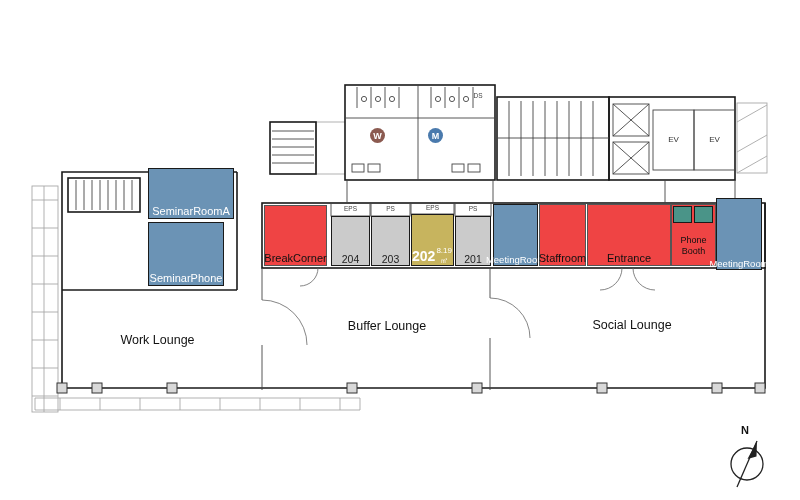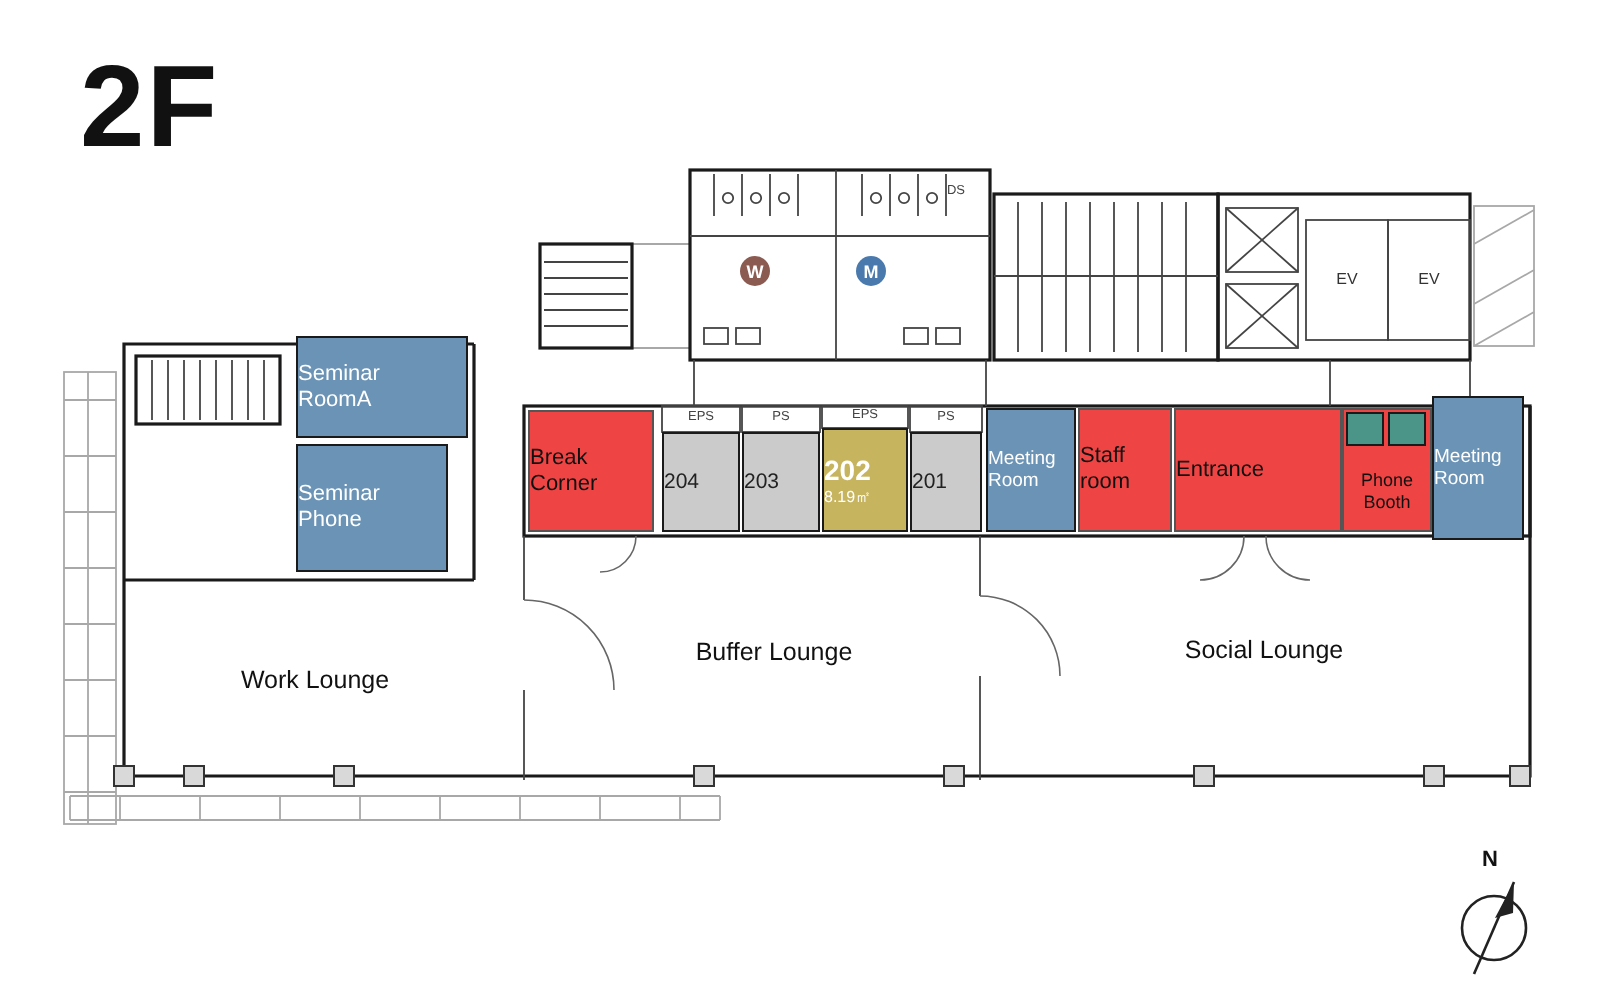--- a/index.html
+++ b/index.html
@@ -1,20 +1,20 @@
 <!DOCTYPE html>
 <html style="--room-blue: #6b93b5; --room-yellow: #c7b45e; --room-gray: #cbcbcb; --booth-teal: #4a9488; --women-icon-bg: #8b5a50; --men-icon-bg: #4a7aad; --wall: #1a1a1a;"><head>
 <meta charset="utf-8">
 <style>
   * { margin:0; padding:0; box-sizing:border-box; }
   html,body { background:#fff; font-family:"Liberation Sans", sans-serif; }
   .canvas { position:relative; width:800px; height:500px; background:#fff; overflow:hidden; }
   .canvas > svg { position:absolute; left:0; top:0; }
   .floor-title { position:absolute; left:40px; top:20px; font-size:58px; font-weight:700; color:#111; letter-spacing:1px; }
-  .room { position:absolute; display:flex; flex-direction:column; align-items:flex-start; justify-content:center;
+  .room { position:absolute; display:flex; align-items:flex-end; justify-content:center;
           text-align:center; border:1px solid var(--wall,#1a1a1a); line-height:1.18; }
   .room.blue   { background:var(--room-blue,#6b93b5); color:#fff; font-size:11px; }
   .room.blue.sm{ font-size:9.5px; }
   .room.gray   { background:var(--room-gray,#cbcbcb); color:#222; font-size:10.5px; }
   .room.yellow { background:var(--room-yellow,#c7b45e); color:#fff; }
   .room.white  { background:#ef4444; color:#111; font-size:11px; }
   .room .num  { font-size:14px; font-weight:700; }
   .room .area { font-size:8px; margin-top:1px; }
   .lounge-label { position:absolute; font-size:12.5px; color:#111; text-align:center; }
   .tiny { position:absolute; font-size:6.5px; color:#444; text-align:center; line-height:1; }
@@ -163,21 +163,20 @@
         <rect x="755" y="383" width="10" height="10"></rect>
     </g>
 
     <g>
       <circle cx="747" cy="464" r="16" fill="none" stroke="#222" stroke-width="1.3"></circle>
       <line x1="757" y1="441" x2="737" y2="487" stroke="#222" stroke-width="1.3"></line>
       <polygon points="757,441 747.5,459 756.5,456.5" fill="#222"></polygon>
     </g>
   </svg>
 
-  <div class="floor-title">2F</div>
 
   <div class="room blue" style="left:148px;top:168px;width:86px;height:51px">
     <span>Seminar</span>
     <span>RoomA</span>
   </div>
   <div class="room blue" style="left:148px;top:222px;width:76px;height:64px">
     <span>Seminar</span>
     <span>Phone</span>
   </div>
   <div class="room white" style="left:264px;top:205px;width:63px;height:61px;border-color:#555">

